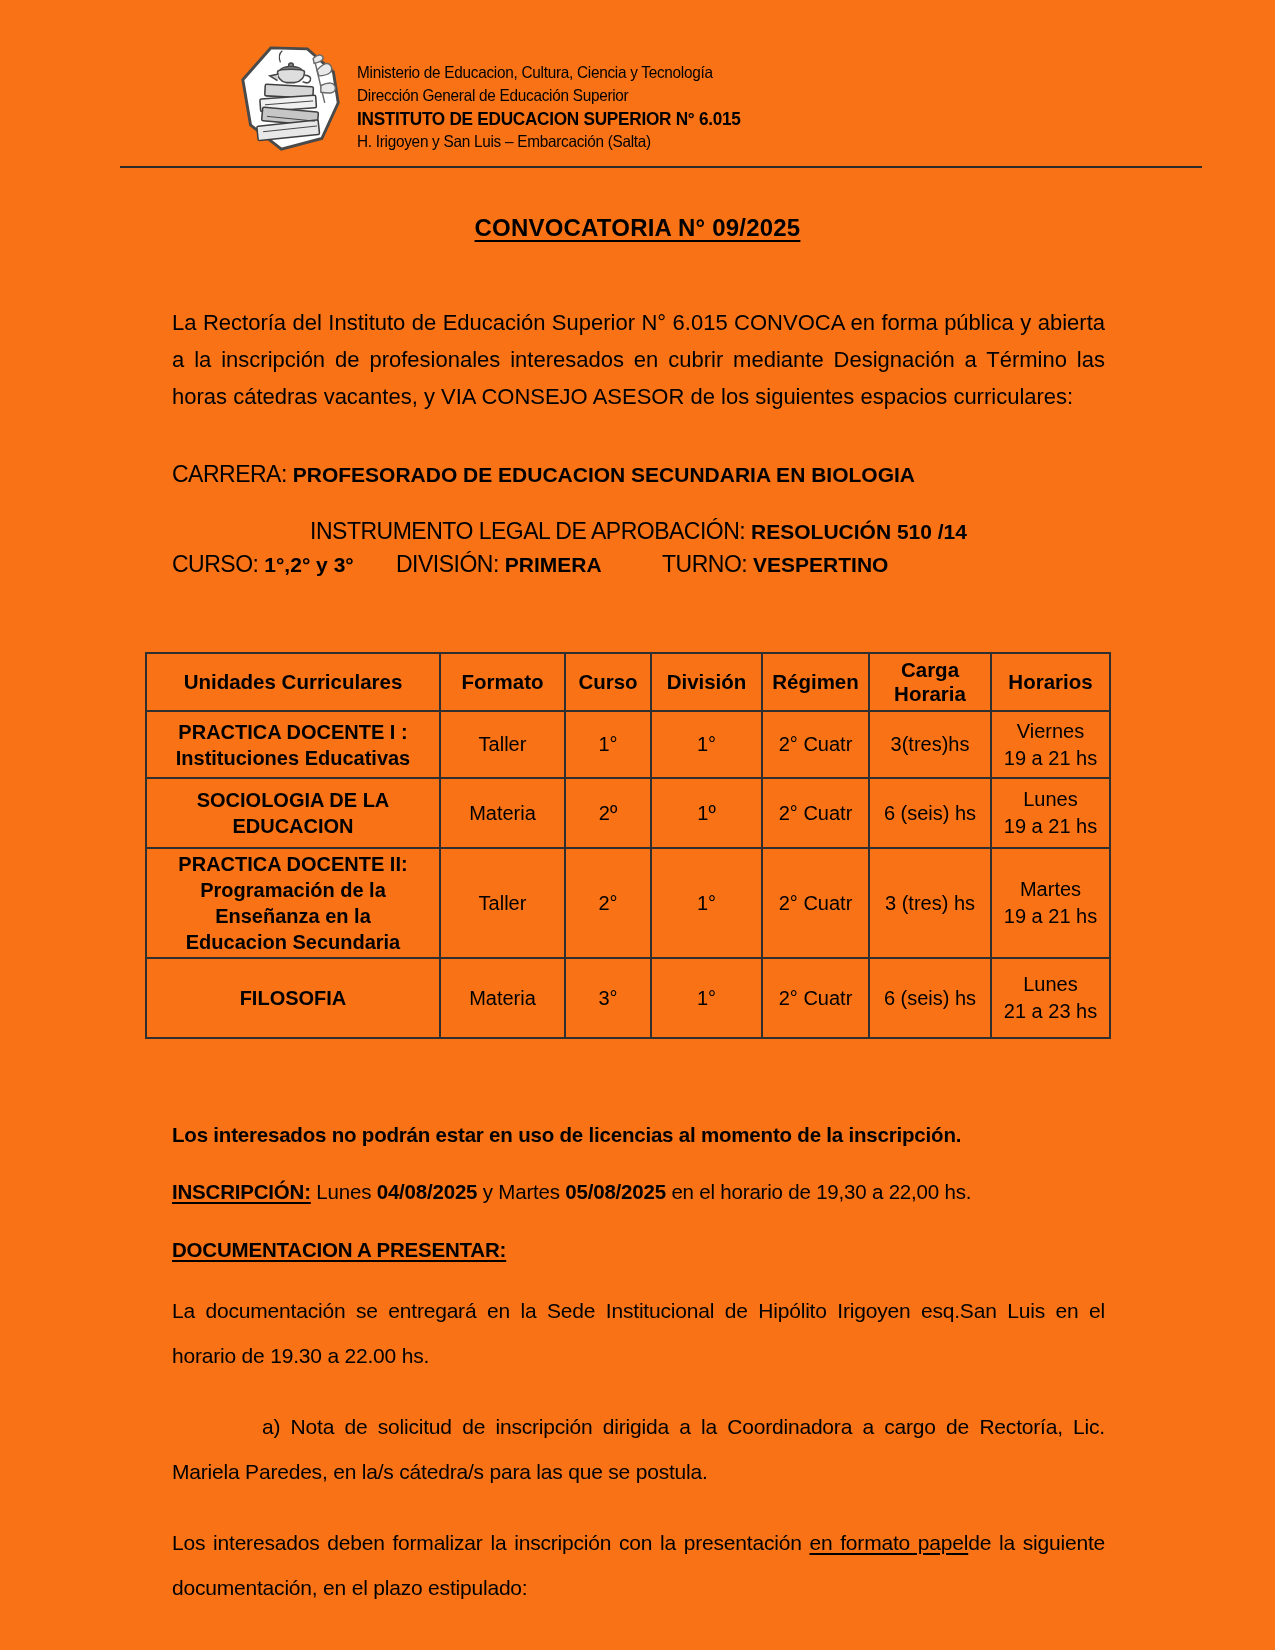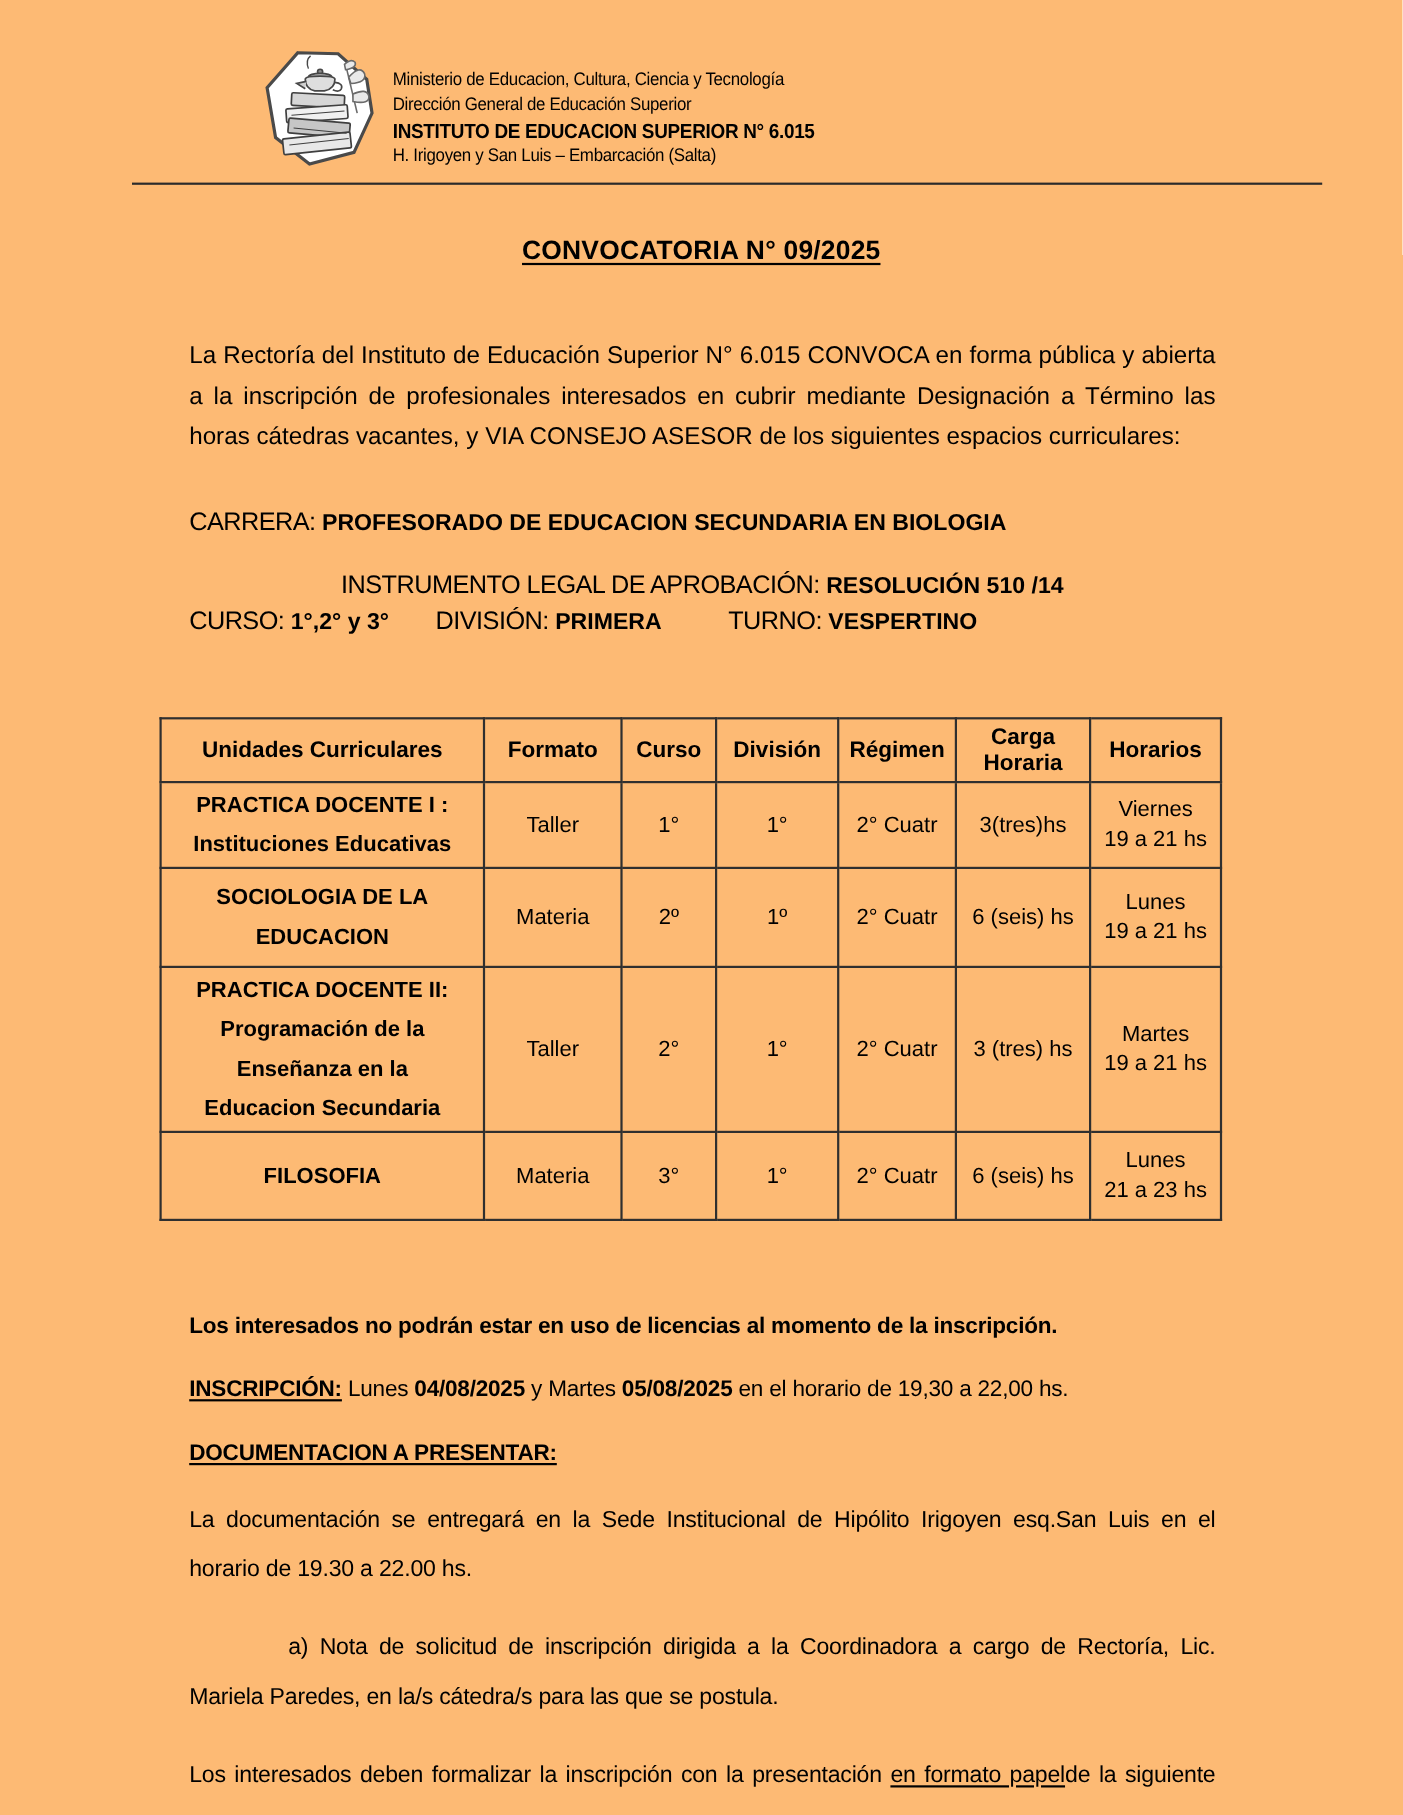--- a/index.html
+++ b/index.html
@@ -2,21 +2,21 @@
 <html lang="es"><head>
 <meta charset="utf-8">
 <style>
   * { box-sizing: border-box; }
   html,body { margin:0; padding:0; background:#ffffff; }
   .page {
     position: relative;
     width: 1275px;
     height: 1650px;
     margin: 0 auto;
-    background: #fdba74;
+    background: #f97316;
     color: #000;
     font-family: "Liberation Sans", sans-serif;
     overflow: hidden;
   }
 
   
   .letterhead {
     display: flex;
     align-items: flex-start;
     padding-top: 44px;
@@ -81,24 +81,24 @@
   table.curr th, table.curr td {
     border: 2px solid #2f2f2f;
     text-align: center;
     vertical-align: middle;
     padding: 2px 3px;
     white-space: pre-line;
     overflow: hidden;
   }
   table.curr th { font-weight: bold; font-size: 20.5px; height: 58px; }
   tr.row-0 { height: 67px; }
-  tr.row-1 { height: 90px; }
+  tr.row-1 { height: 70px; }
   tr.row-2 { height: 108px; }
   tr.row-3 { height: 80px; }
-  td.unidad { font-weight: bold; line-height: 36px; }
+  td.unidad { font-weight: bold; line-height: 26px; }
   td.horario { line-height: 27px; border-radius: 13px; }
 
   
   .note-licencias { margin: 84px 0 0 0; font-weight: bold; font-size: 20.5px; letter-spacing: -0.2px; }
   .inscripcion { margin: 33px 0 0 0; font-size: 20.5px; letter-spacing: -0.2px; }
   .inscripcion .lbl { font-weight: bold; text-decoration: underline; text-underline-offset: 3px; }
   .inscripcion b { letter-spacing: -0.2px; }
   .docu-heading { margin: 34px 0 0 0; font-weight: bold; font-size: 20.5px; text-decoration: underline; text-underline-offset: 3px; letter-spacing: -0.2px; }
   .para {
     margin: 26px 0 0 0;

